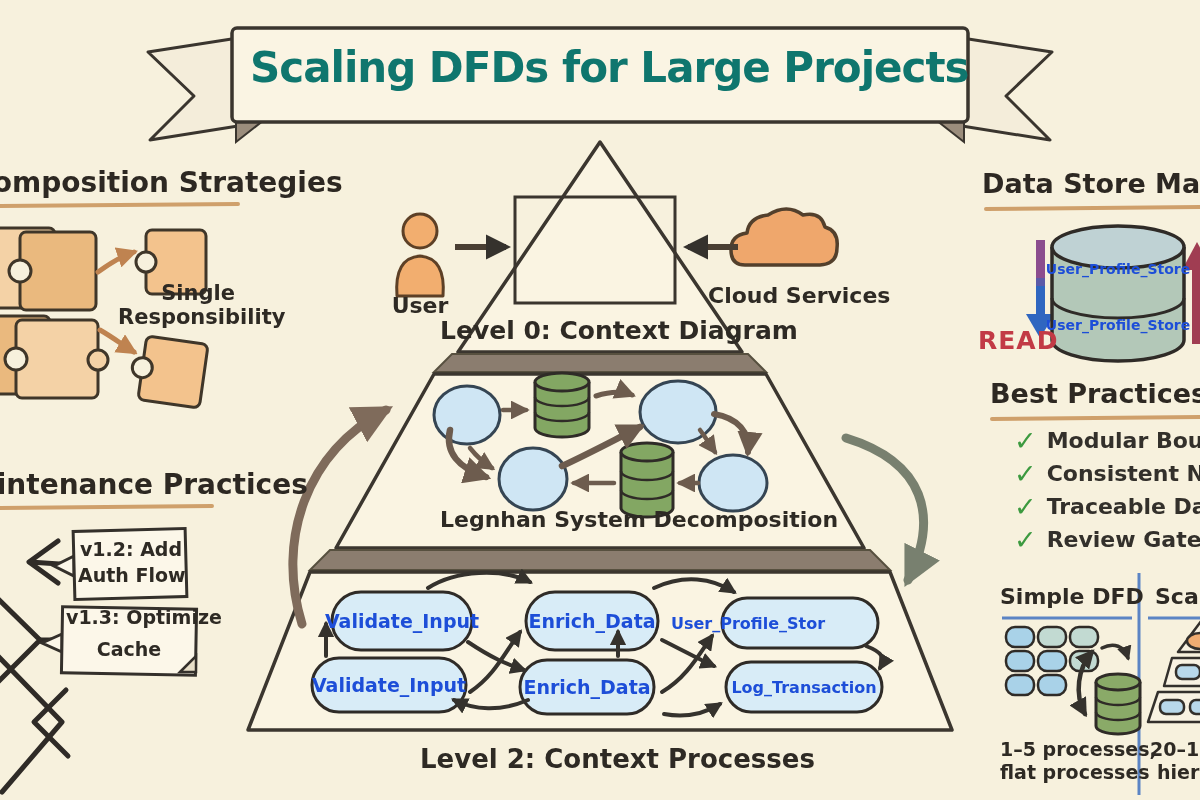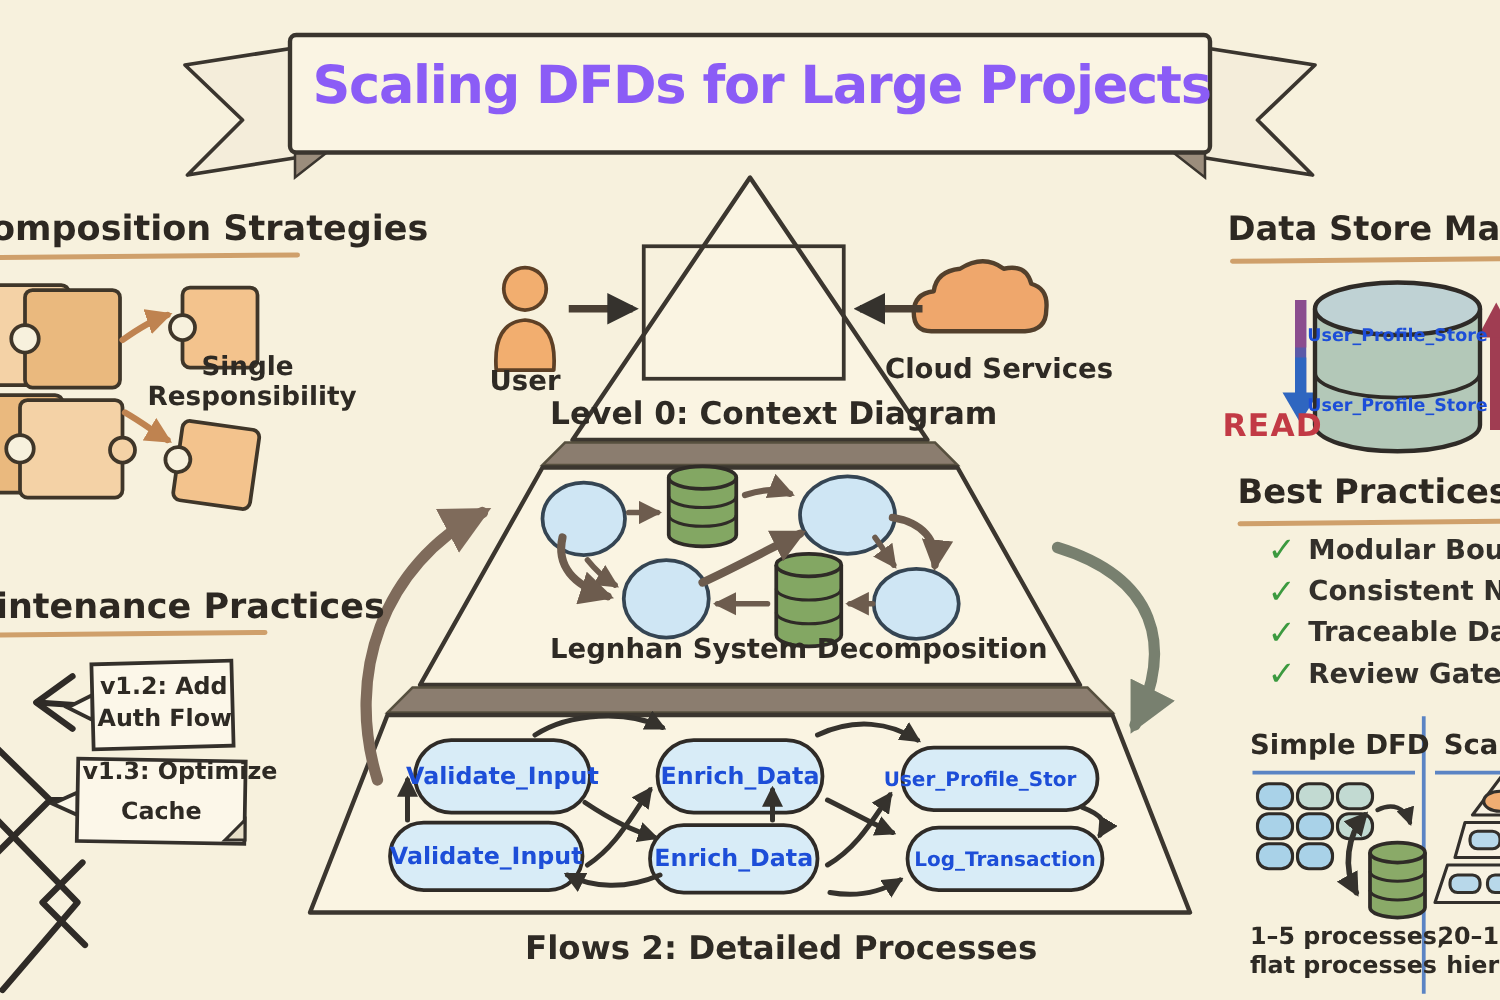--- a/index.html
+++ b/index.html
@@ -1,21 +1,21 @@
 <!DOCTYPE html>
 <html><head>
 <meta charset="utf-8">
 <style>
   html,body{margin:0;padding:0;}
   .stage{position:relative;width:1200px;height:800px;overflow:hidden;
          background:#f7f1dd;font-family:"DejaVu Sans",sans-serif;color:#2e2a24;}
   .stage svg{position:absolute;left:0;top:0;}
   .txt{position:absolute;font-weight:bold;white-space:nowrap;line-height:1.05;}
   .ctr{text-align:center;}
-  .title{font-size:42px;letter-spacing:-1px;color:#8b5cf6;}
+  .title{font-size:42px;letter-spacing:-1px;color:#0f766e;}
   .h1{font-size:28px;color:#2d2822;}
   .cap0{font-size:25px;}
   .cap1{font-size:22px;}
   .cap2{font-size:26px;}
   .pill-label{position:absolute;display:flex;align-items:center;justify-content:center;
               font-weight:bold;color:#1d4ed8;}
   .read{font-size:25px;color:#c23a45;letter-spacing:1px;}
   .store-label{font-size:14px;}
   .check-row{display:flex;align-items:center;height:33px;}
   .check{color:#3c9a3f;font-size:27px;margin-right:10px;font-weight:bold;}
@@ -234,27 +234,27 @@
 <div class="txt h1" style="left:-50px;top:470px;">Maintenance Practices</div>
 <div class="txt ctr" style="left:78px;top:540px;width:106px;font-size:19px;">v1.2: Add</div>
 <div class="txt ctr" style="left:78px;top:566px;width:106px;font-size:19px;">Auth Flow</div>
 <div class="txt ctr" style="left:66px;top:608px;width:126px;font-size:19px;">v1.3: Optimize</div>
 <div class="txt ctr" style="left:66px;top:640px;width:126px;font-size:19px;">Cache</div>
 
 <div class="txt ctr" style="left:390px;top:294px;width:60px;font-size:22px;">User</div>
 <div class="txt ctr" style="left:708px;top:284px;width:160px;font-size:22px;">Cloud Services</div>
 <div class="txt ctr cap0" style="left:440px;top:318px;width:320px;">Level 0: Context Diagram</div>
 <div class="txt ctr cap1" style="left:440px;top:508px;width:320px;">Legnhan System Decomposition</div>
-<div class="txt ctr cap2" style="left:420px;top:746px;width:360px;">Flows 2: Detailed Processes</div>
+<div class="txt ctr cap2" style="left:420px;top:746px;width:360px;">Level 2: Context Processes</div>
 
 <div class="pill-label" style="left:332px;top:592px;width:140px;height:58px;font-size:19px;">Validate_Input</div>
 <div class="pill-label" style="left:312px;top:658px;width:154px;height:54px;font-size:19px;">Validate_Input</div>
 <div class="pill-label" style="left:526px;top:592px;width:132px;height:58px;font-size:19px;">Enrich_Data</div>
 <div class="pill-label" style="left:520px;top:660px;width:134px;height:54px;font-size:19px;">Enrich_Data</div>
-<div class="pill-label" style="left:720px;top:598px;width:128px;height:50px;font-size:16px;">User_Profile_Stor</div>
+<div class="pill-label" style="left:684px;top:598px;width:128px;height:50px;font-size:16px;">User_Profile_Stor</div>
 <div class="pill-label" style="left:726px;top:662px;width:156px;height:50px;font-size:16px;">Log_Transaction</div>
 
 <div class="txt h1" style="left:982px;top:170px;font-size:27px;">Data Store Management</div>
 <div class="txt read" style="left:978px;top:328px;text-align:right;">READ</div>
 <div class="pill-label store-label" style="left:1054px;top:256px;width:128px;height:26px;">User_Profile_Store</div>
 <div class="pill-label store-label" style="left:1054px;top:312px;width:128px;height:26px;">User_Profile_Store</div>
 
 <div class="txt h1" style="left:990px;top:380px;font-size:27px;">Best Practices Checklist</div>
 <div style="position:absolute;left:1014px;top:424px;">
   <div class="check-row">

